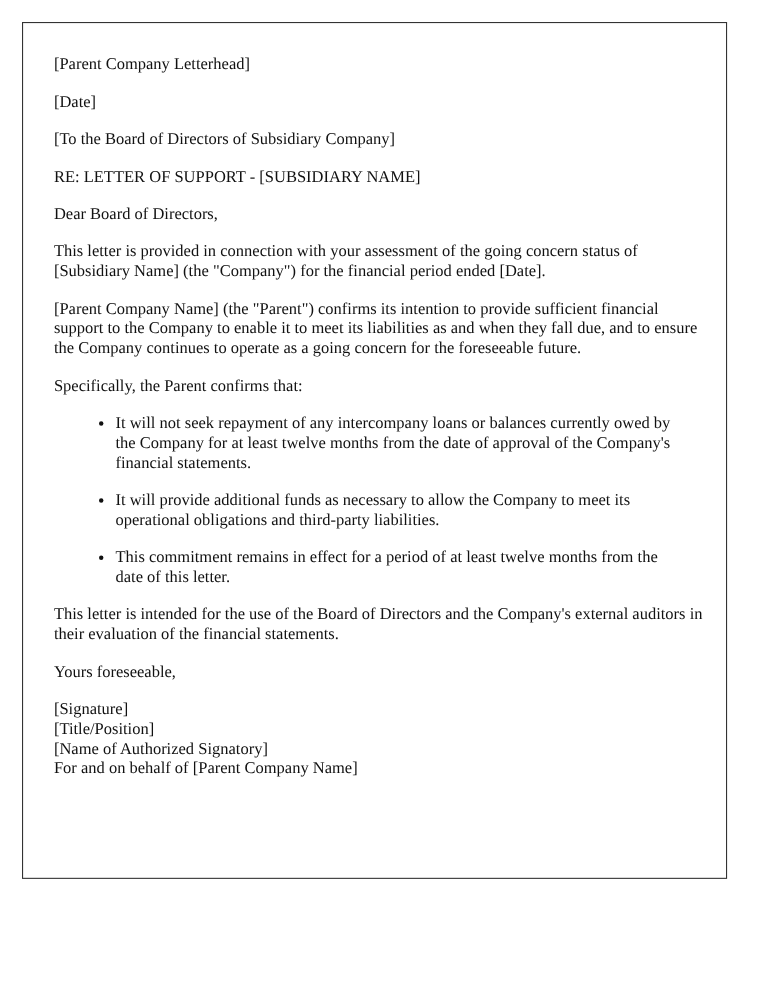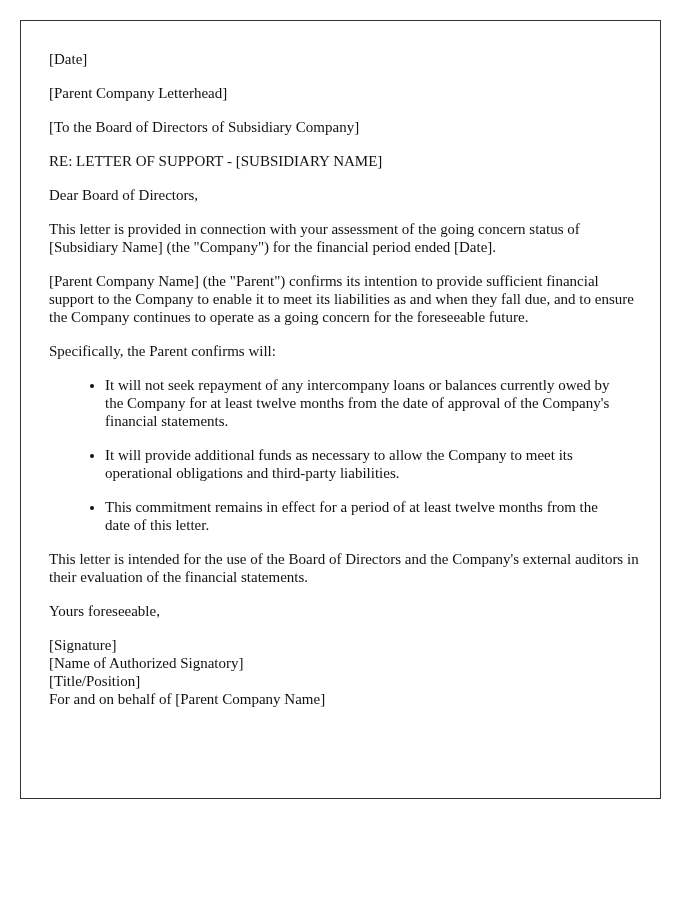--- a/index.html
+++ b/index.html
@@ -19,37 +19,37 @@
   .block div { margin: 0; }
   .subject { font-weight: normal; }
   ul { margin: 0 0 16px 0; padding-left: 40px; }
   li { margin: 16px; }
 </style>
 </head>
 <body>
 
 <div class="letter">
   <div class="content">
+    <p>[Parent Company Letterhead]</p>
     <p>[Date]</p>
-    <p>[Parent Company Letterhead]</p>
     <div class="block">
       <div>[To the Board of Directors of Subsidiary Company]</div>
     </div>
     <p class="subject">RE: LETTER OF SUPPORT - [SUBSIDIARY NAME]</p>
     <p>Dear Board of Directors,</p>
     <p>This letter is provided in connection with your assessment of the going concern status of [Subsidiary Name] (the "Company") for the financial period ended [Date].</p>
     <p>[Parent Company Name] (the "Parent") confirms its intention to provide sufficient financial support to the Company to enable it to meet its liabilities as and when they fall due, and to ensure the Company continues to operate as a going concern for the foreseeable future.</p>
-    <p>Specifically, the Parent confirms will:</p>
+    <p>Specifically, the Parent confirms that:</p>
     <ul>
       <li>It will not seek repayment of any intercompany loans or balances currently owed by the Company for at least twelve months from the date of approval of the Company's financial statements.</li>
       <li>It will provide additional funds as necessary to allow the Company to meet its operational obligations and third-party liabilities.</li>
       <li>This commitment remains in effect for a period of at least twelve months from the date of this letter.</li>
     </ul>
     <p>This letter is intended for the use of the Board of Directors and the Company's external auditors in their evaluation of the financial statements.</p>
     <p>Yours foreseeable,</p>
     <div class="block">
       <div>[Signature]</div>
+      <div>[Title/Position]</div>
       <div>[Name of Authorized Signatory]</div>
-      <div>[Title/Position]</div>
       <div>For and on behalf of [Parent Company Name]</div>
     </div>
   </div>
 </div>
 
 </body></html>

